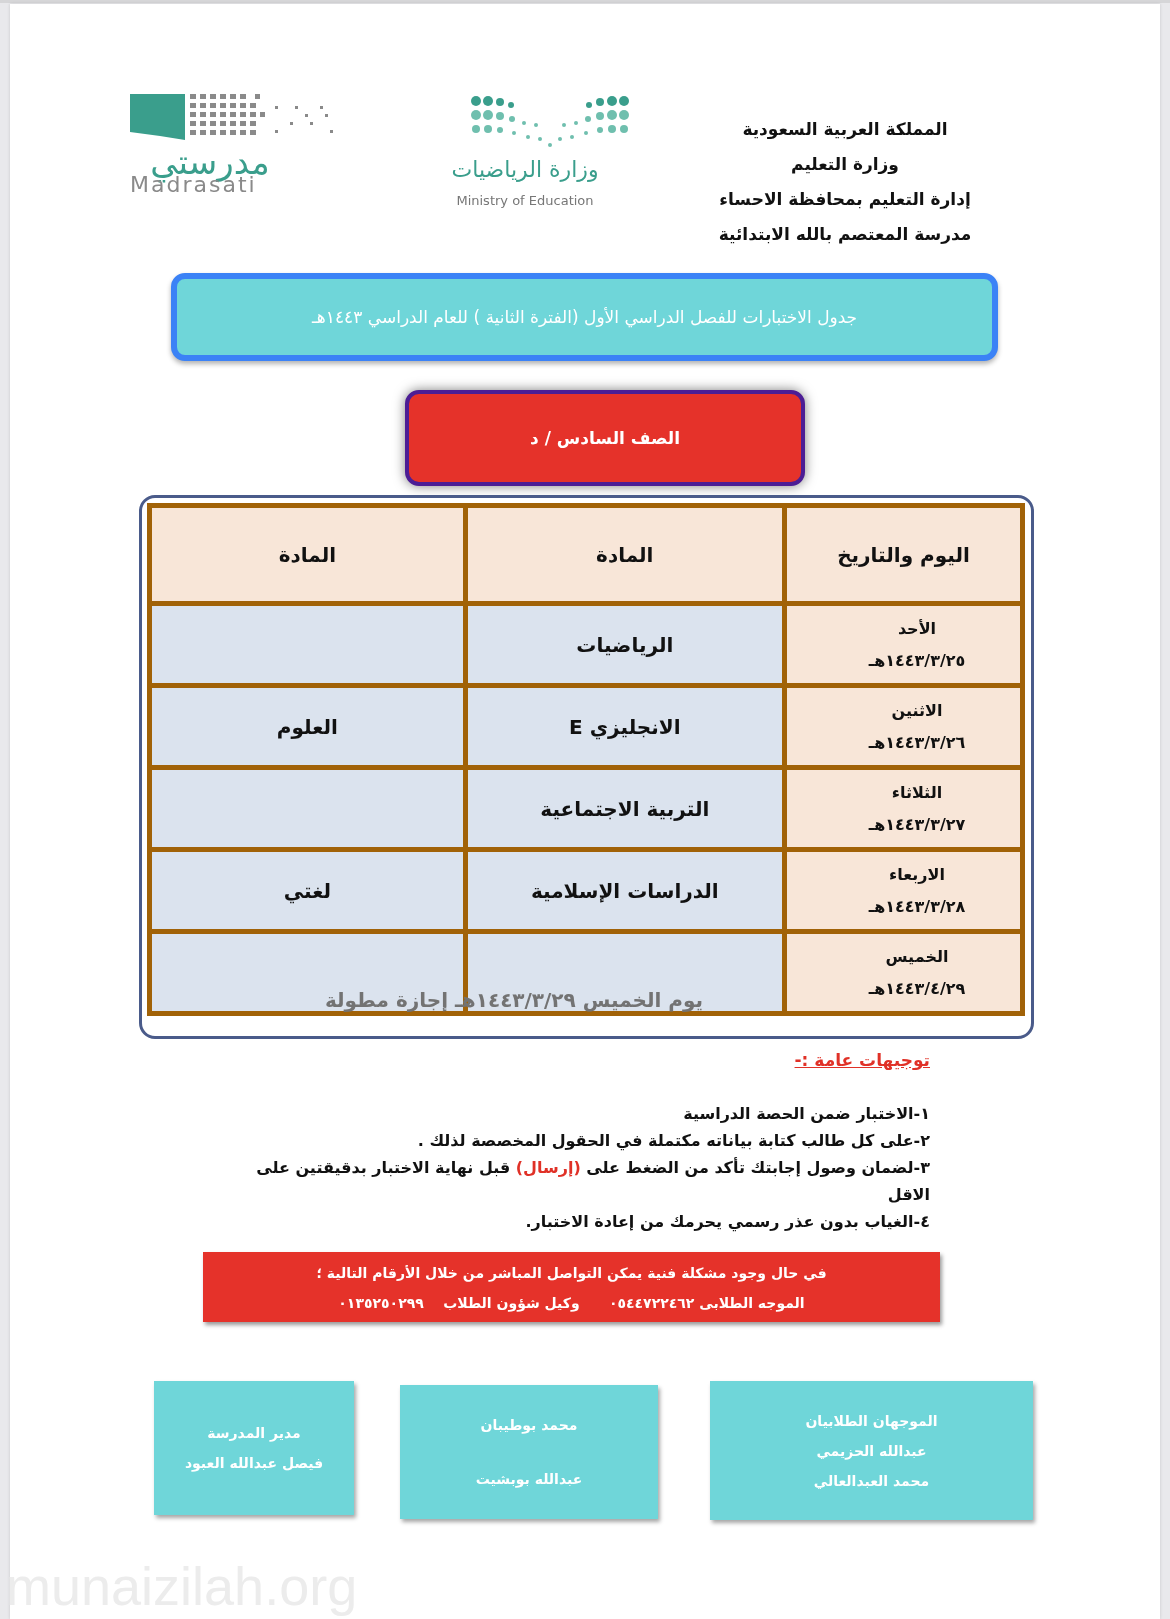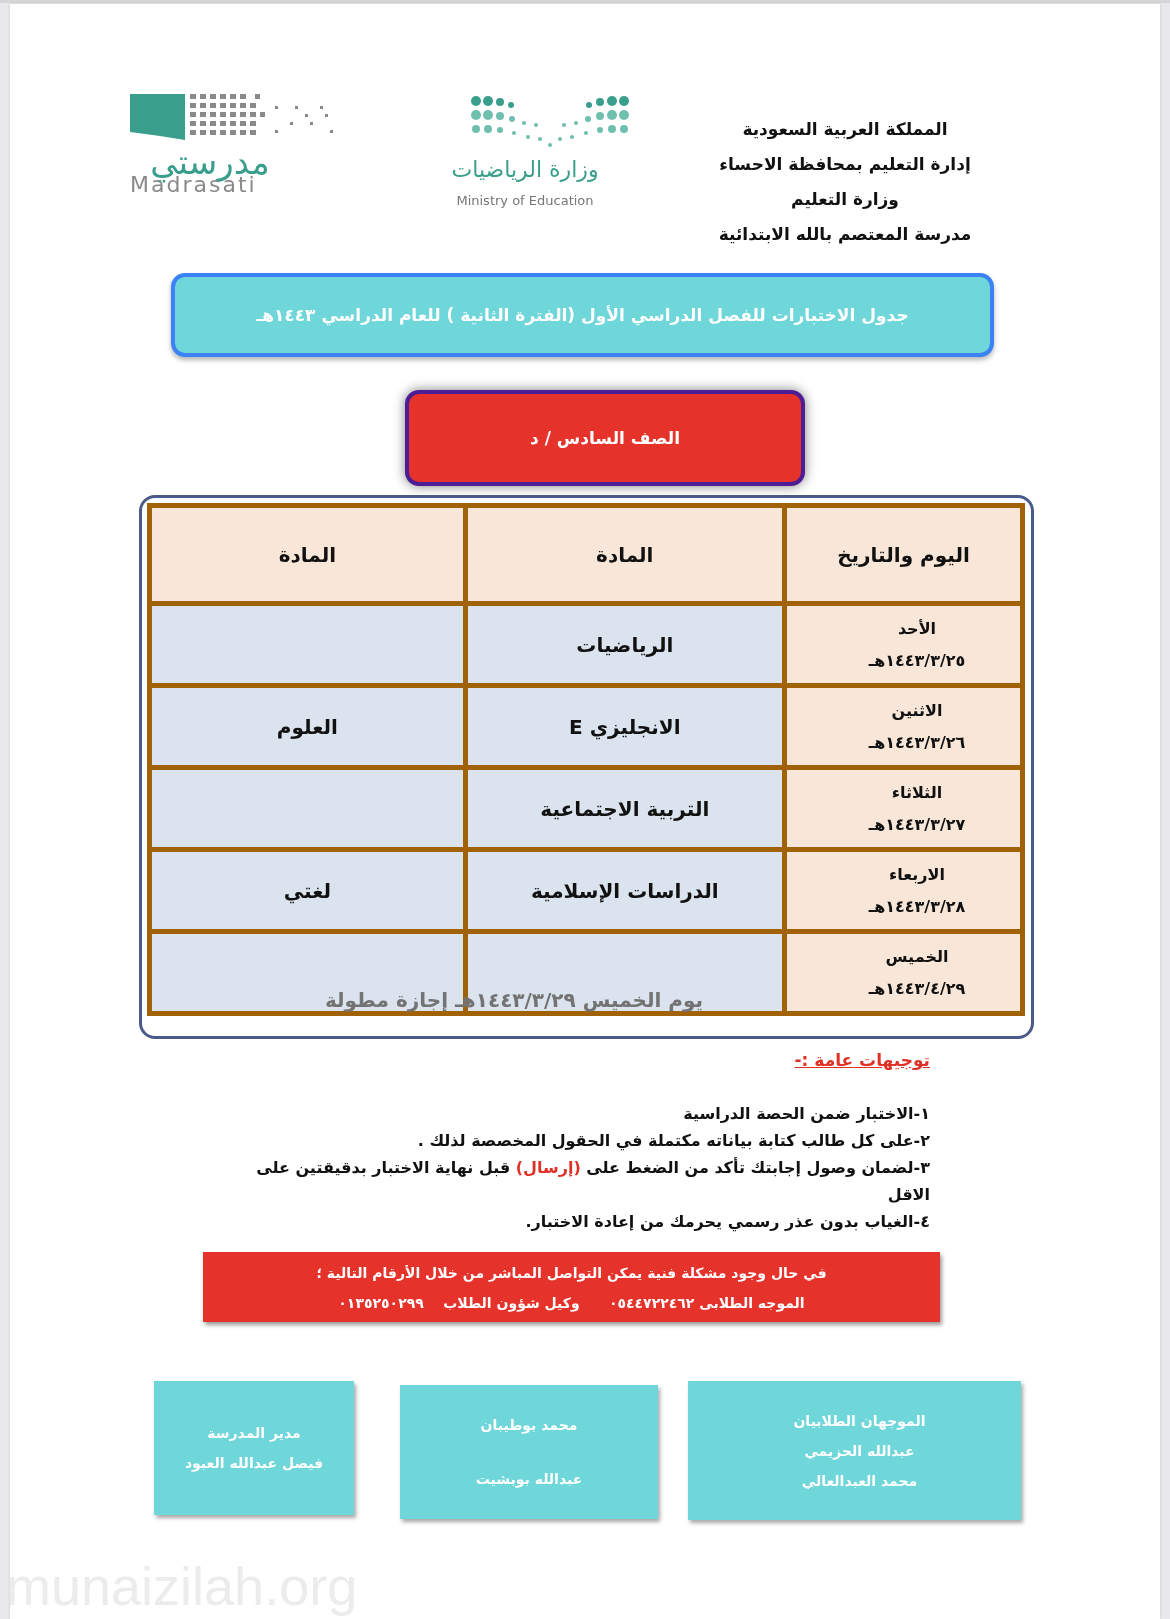--- a/index.html
+++ b/index.html
@@ -24,24 +24,24 @@
   .moe-en { position:absolute; left:0; top:98px; width:190px; text-align:center; color:#777; font-size:13px; }
 
   
   .mad { position:absolute; left:130px; top:92px; width:220px; height:110px; }
   .mad-ar { position:absolute; left:0; top:50px; width:160px; text-align:center; color:#3a9e8c; font-size:34px; direction: rtl; line-height: 40px;}
   .mad-en { position:absolute; left:0; top:80px; width:180px; text-align:left; color:#8a8a8a; font-size:22px; letter-spacing:2px; }
 
   
   .title-banner {
     position:absolute; left:171px; top:273px; width:815px; height:76px;
-    background:#6fd6d9; border:4px solid #3b82f6; border-radius:14px;
+    background:#6fd6d9; border:6px solid #3b82f6; border-radius:14px;
     box-shadow: 0 3px 5px rgba(0,0,0,0.3);
     display:flex; align-items:center; justify-content:center;
-    color:#fff; font-weight:bold; font-size:17px; direction: rtl;
+    color:#fff; font-weight:normal; font-size:17px; direction: rtl;
   }
 
   
   .class-badge {
     position:absolute; left:405px; top:390px; width:392px; height:88px;
     background:#e5322a; border:4px solid #4c1d95; border-radius:14px;
     box-shadow: 0 0 12px rgba(0,0,0,0.5);
     display:flex; align-items:center; justify-content:center;
     color:#fff; font-weight:bold; font-size:17px; direction: rtl;
   }
@@ -84,21 +84,21 @@
   .contact div { line-height:30px; }
   .contact .l1 { margin-top:6px; }
 
   
   .card {
     position:absolute; background:#6fd6d9; box-shadow: 2px 3px 4px rgba(0,0,0,0.35);
     color:#fff; font-weight:bold; font-size:14px; direction: rtl; text-align:center;
     display:flex; flex-direction:column; justify-content:center;
   }
   .card div { line-height:30px; }
-  .card-1 { left:688px; top:1381px; width:323px; height:139px;padding-left:10px; }
+  .card-1 { left:710px; top:1381px; width:323px; height:139px; }
   .card-2 { left:400px; top:1385px; width:258px; height:134px;gap:24px; }
   .card-3 { left:142px; top:1381px; width:200px; height:134px;margin-left:12px; }
 
   .watermark {
     position:absolute; left:6px; top:1555px; color:#ececec; font-size:54px;
     font-family: "Liberation Sans", sans-serif;
   }
 </style>
 </head>
 <body>
@@ -201,22 +201,22 @@
         <circle cx="102" cy="42" r="2"></circle>
         <circle cx="90" cy="44" r="2"></circle>
     </g>
   </svg>
   <div class="moe-ar">وزارة الرياضيات</div>
   <div class="moe-en">Ministry of Education</div>
 </div>
 
 <div class="inst">
   <div>المملكة العربية السعودية</div>
+  <div>وزارة التعليم</div>
   <div>إدارة التعليم بمحافظة الاحساء</div>
-  <div>وزارة التعليم</div>
   <div>مدرسة المعتصم بالله الابتدائية</div>
 </div>
 
 <div class="title-banner">
   <span>جدول الاختبارات للفصل الدراسي الأول (الفترة الثانية ) للعام الدراسي ١٤٤٣هـ</span>
 </div>
 
 <div class="class-badge">
   <span>الصف السادس / د</span>
 </div>

